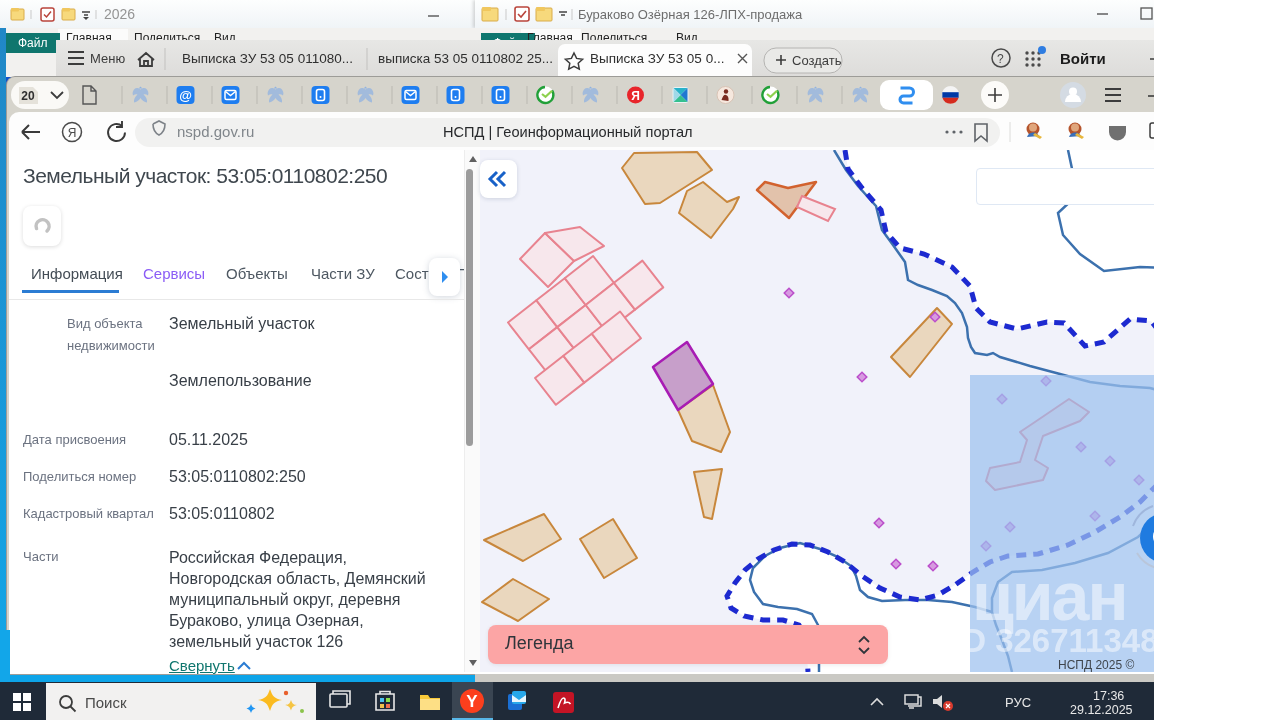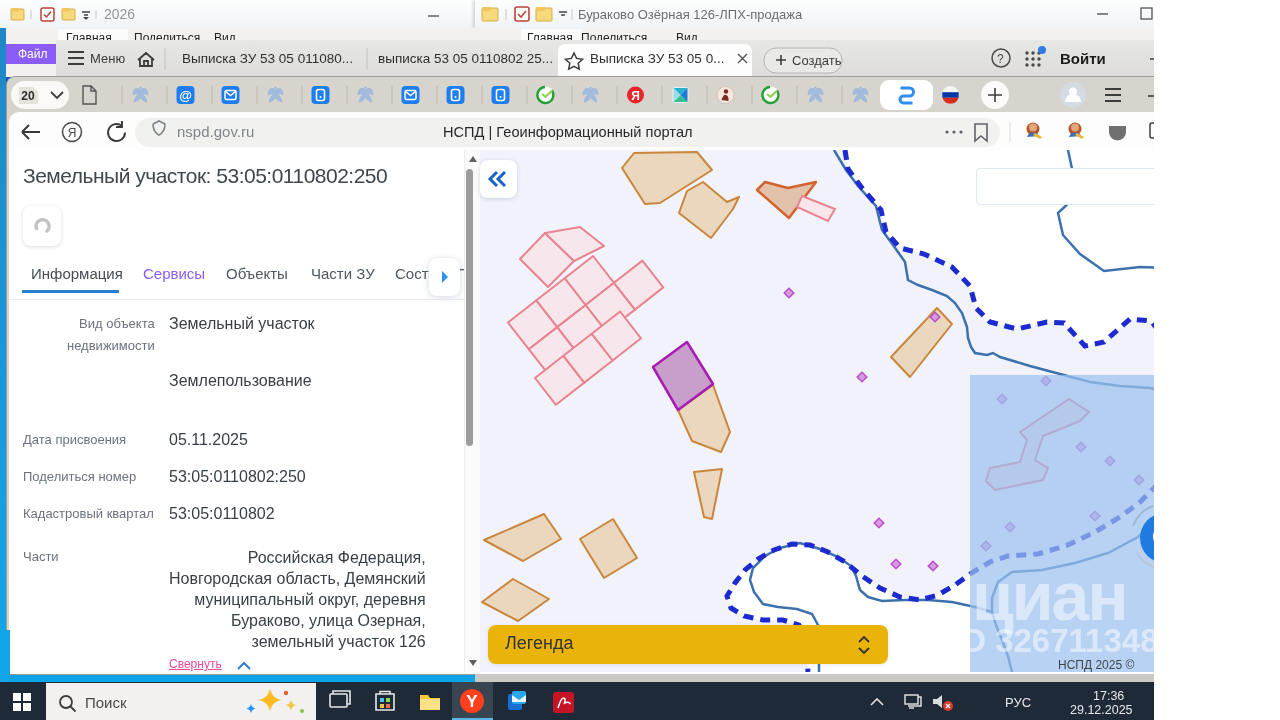--- a/index.html
+++ b/index.html
@@ -1,25 +1,25 @@
 <!DOCTYPE html>
 <html><head>
 <meta charset="utf-8">
 <style>
 * { margin:0; padding:0; box-sizing:border-box; }
 html,body { width:1280px; height:720px; overflow:hidden; font-family:"Liberation Sans", sans-serif; }
-#screen { position:relative; width:1154px; height:720px; background:#1253cb; overflow:hidden;text-align:right; }
+#screen { position:relative; width:1154px; height:720px; background:#1253cb; overflow:hidden; }
 .abs { position:absolute; }
 
 #exp1 { left:0; top:0; width:475px; height:28px; background:linear-gradient(#fdfefe,#f0f4f7); }
 #exp2 { left:475px; top:0; width:738px; height:28px; background:linear-gradient(#fdfefe,#f0f4f7); box-shadow:-2px 0 3px rgba(0,0,0,.15);padding-left:20px; }
 #ribbon1 { left:0; top:28px; width:475px; height:49px; background:#f2f1ef; }
 #ribbon2 { left:475px; top:28px; width:738px; height:14px; background:#f2f1ef; }
 .ftab { position:absolute; top:1px; font-size:12px; color:#222; }
-.ftab.blue { background:#8b5cf6; color:#fff; padding:3px 12px; top:16px; }
+.ftab.blue { background:#0f766e; color:#fff; padding:3px 12px; top:5px; }
 #expleft { left:0; top:28px; width:6px; height:653px; background:linear-gradient(#2187c6,#12a7e8); }
 #expbottom { left:0; top:674px; width:475px; height:8px; background:#0da4e8; }
 #brAbar { left:56px; top:40px; width:1216px; height:37px; background:linear-gradient(#e7e7e5,#dddcda); }
 
 #brB { left:7px; top:77px; width:1256px; height:597px; background:#d6d4cc; border-radius:8px 8px 0 0; box-shadow:0 0 0 1px #9d9c98; }
 #brBtool { left:9px; top:112px; width:1252px; height:38px; background:#fdfdfd; border-radius:10px 10px 0 0; }
 #brBpage { left:9px; top:150px; width:1252px; height:524px; background:#fff; }
 
 #panel { left:9px; top:150px; width:455px; height:524px; background:#fff; }
 #pscroll { left:464px; top:150px; width:16px; height:522px; background:#fafafa; border-left:1px solid #ededed; }
@@ -323,21 +323,21 @@
     <div class="abs val" style="left:160px;top:165px;">Земельный участок</div>
     <div class="abs val" style="left:160px;top:222px;">Землепользование</div>
     <div class="abs lbl" style="left:14px;top:279px;">Дата присвоения</div>
     <div class="abs val" style="left:160px;top:281px;">05.11.2025</div>
     <div class="abs lbl" style="left:14px;top:316px;">Поделиться номер</div>
     <div class="abs val" style="left:160px;top:318px;">53:05:0110802:250</div>
     <div class="abs lbl" style="left:14px;top:353px;">Кадастровый квартал</div>
     <div class="abs val" style="left:160px;top:355px;">53:05:0110802</div>
     <div class="abs lbl" style="left:14px;top:396px;">Части</div>
     <div class="abs val" style="left:160px;top:397px;line-height:21px;">Российская Федерация,<br>Новгородская область, Демянский<br>муниципальный округ, деревня<br>Бураково, улица Озерная,<br>земельный участок 126</div>
-    <div class="abs" style="left:160px;top:507px;font-size:12px;color:#ec4899;text-decoration:underline;">Свернуть</div>
+    <div class="abs" style="left:160px;top:507px;font-size:15px;color:#0f766e;text-decoration:underline;">Свернуть</div>
     <svg class="abs" style="left:226px;top:510px" width="18" height="12">
         <path d="M3 9 l6 -6 6 6" fill="none" stroke="#2b7cd3" stroke-width="2"></path>
       </svg>
   </div>
   <div class="abs" id="pscroll">
     <svg width="16" height="522">
       <path d="M8 6 l4 6 h-8 z" fill="#606060"></path>
       <path d="M8 516 l4 -6 h-8 z" fill="#606060"></path>
     </svg>
   </div>
@@ -491,21 +491,21 @@
   <svg class="abs" style="left:1125px;top:498px" width="80" height="80">
     <path d="M8 28 a33 33 0 0 1 20 -20" fill="none" stroke="#9fb6dc" stroke-width="2"></path>
     <path d="M72 28 a33 33 0 0 0 -20 -20" fill="none" stroke="#9fb6dc" stroke-width="2"></path>
     <path d="M12 55 a33 33 0 0 0 50 8" fill="none" stroke="#b9c6da" stroke-width="2"></path>
     <circle cx="40" cy="40" r="25" fill="#1f7be0"></circle>
     <rect x="28" y="29" width="25" height="19" rx="9" fill="#fff"></rect>
     <path d="M33 48 l-4 6 0 -8 z" fill="#fff"></path>
     <path d="M33 35 h15 M33 39.5 h15 M33 44 h15" stroke="#1f7be0" stroke-width="2.4"></path>
   </svg>
 
-  <div class="abs" style="left:488px;top:625px;width:400px;height:39px;background:#eab308;border-radius:8px;box-shadow:0 1px 4px rgba(0,0,0,.08);">
+  <div class="abs" style="left:488px;top:625px;width:400px;height:39px;background:#fca5a5;border-radius:8px;box-shadow:0 1px 4px rgba(0,0,0,.08);">
     <div class="abs" style="left:17px;top:8px;font-size:18px;color:#2f353b;">Легенда</div>
     <svg class="abs" style="right:16px;top:8px" width="16" height="24">
       <path d="M3 9 l5 -5 5 5 M3 15 l5 5 5 -5" fill="none" stroke="#2f353b" stroke-width="1.8"></path>
     </svg>
   </div>
 
   <div class="abs" style="left:0;top:630px;width:10px;height:52px;background:#12a6e9;"></div>
   <div class="abs" id="graybottom"></div>
   <div class="abs" id="taskbar">
     <svg width="1280" height="39">

